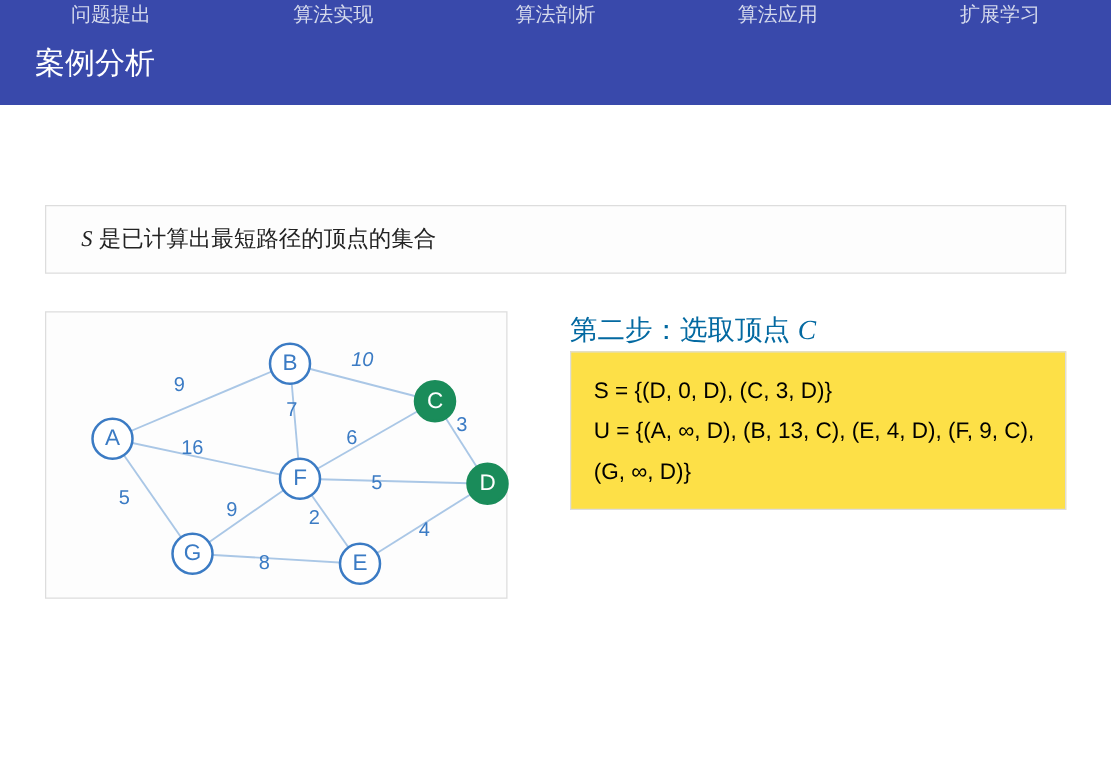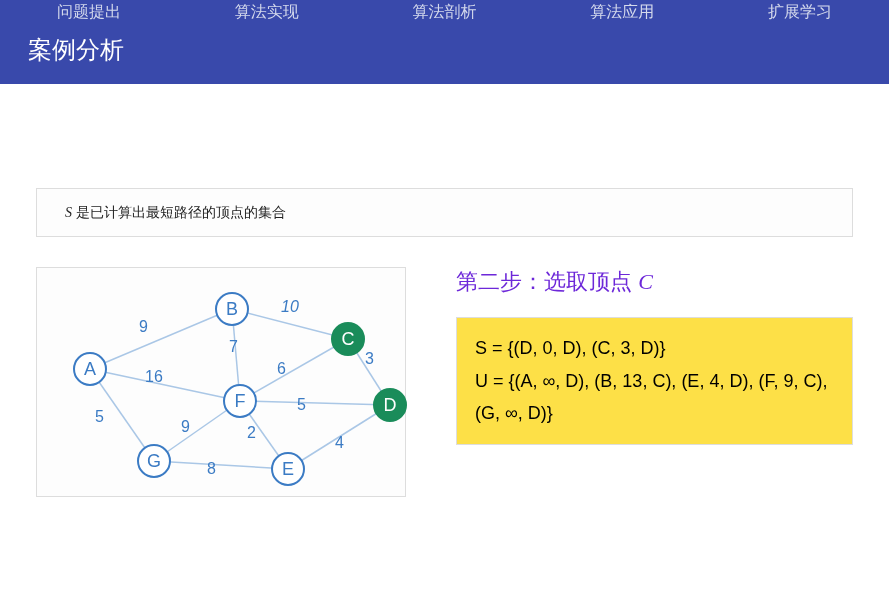--- a/index.html
+++ b/index.html
@@ -30,46 +30,45 @@
     padding: 14px 28px 18px 28px;
     font-size: 24px;
     font-weight: 400;
   }
   .content {
     padding: 80px 36px 0 36px;
   }
   .definition-box {
     border: 1px solid #ddd;
     padding: 12px 28px;
-    font-size: 14px;
+    font-size: 18px;
     line-height: 1.6;
     color: #222;
     margin-bottom: 30px;
     background: #fdfdfd;
-    margin-top: 24px;
   }
   .definition-box .ital { font-style: italic; font-family: "Times New Roman", serif; }
   .lower {
     display: flex;
     gap: 50px;
   }
   .graph-panel {
     width: 370px;
     height: 230px;
     border: 1px solid #ddd;
     background: #fdfdfd;
     position: relative;
   }
   .right-panel {
     flex: 1;
   }
   .step-title {
     font-size: 22px;
-    margin-bottom: 20px;
-    color: #6d28d9;
+    margin-bottom: 2px;
+    color: #0369a1;
   }
   .step-title .sym { font-style: italic; font-family: "Times New Roman", serif; }
   .sets-box {
     border: 1px solid #ddd;
     padding: 14px 18px;
     font-size: 18px;
     line-height: 1.8;
     background: #fde047;
   }
   

